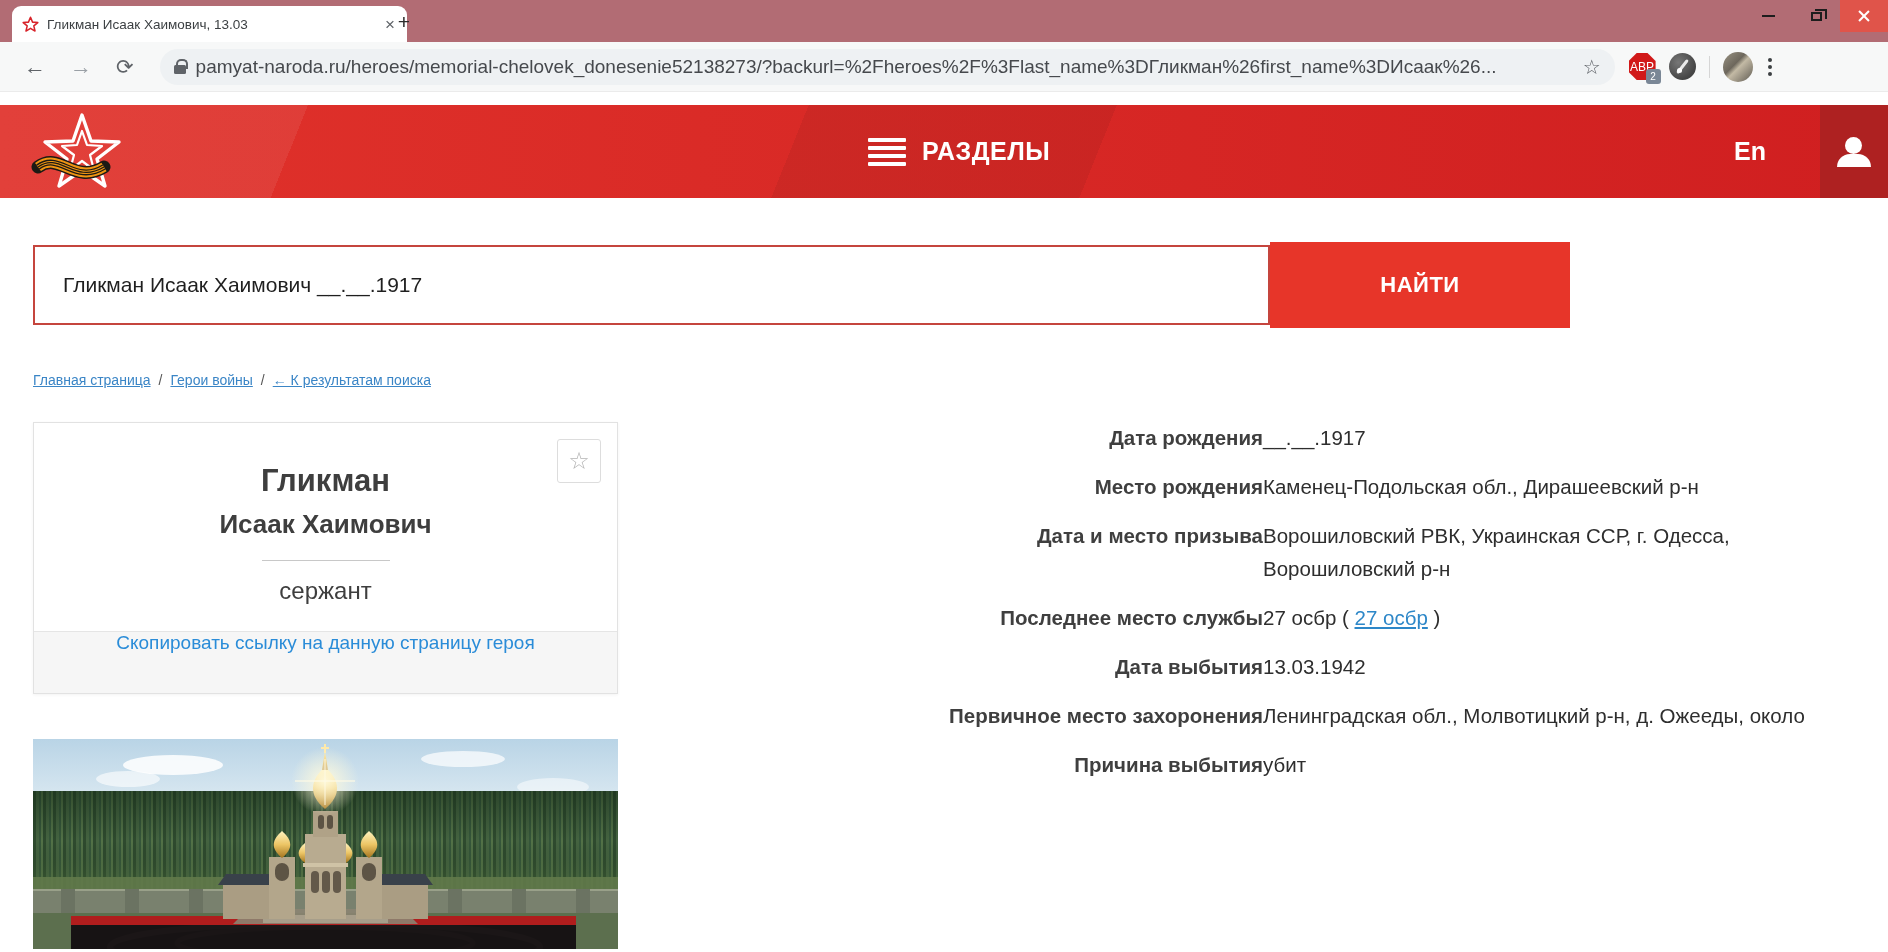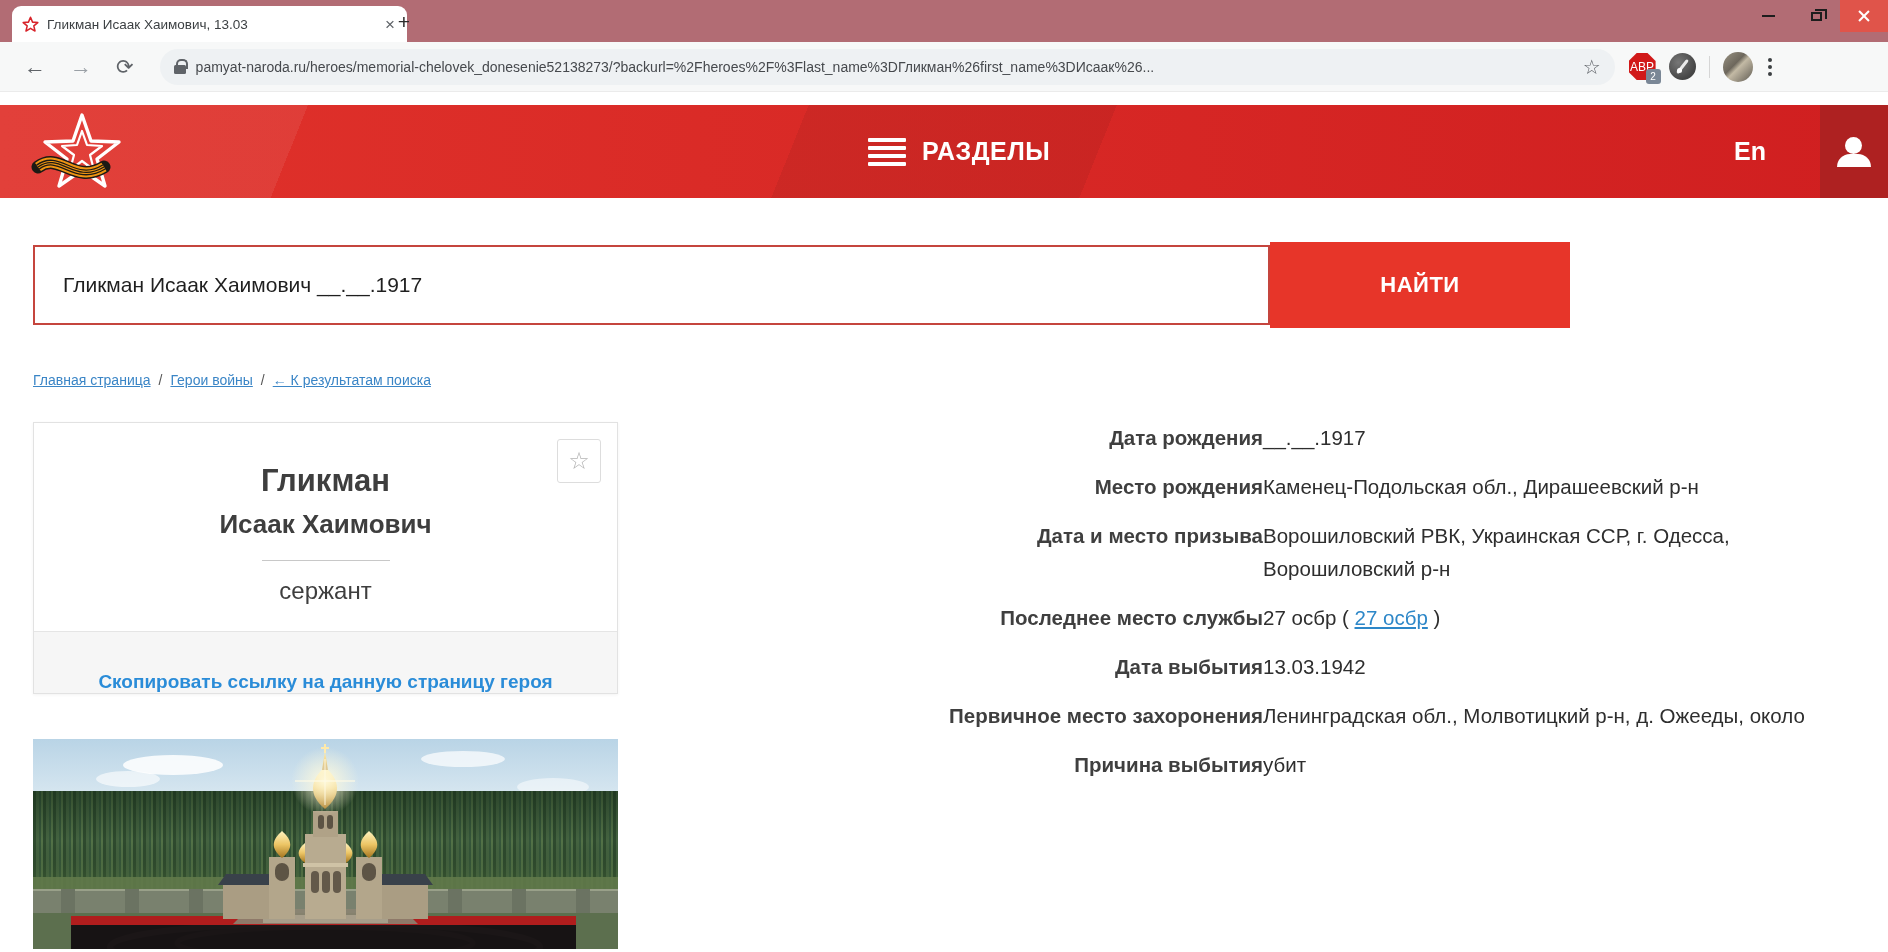--- a/index.html
+++ b/index.html
@@ -30,21 +30,21 @@
              display:flex; align-items:center; }
   .nav-ic { font-size:22px; line-height:1; padding:4px; }
   .back-ic { margin-left:20px; color:#5f6368; }
   .fwd-ic  { margin-left:16px; color:#9aa0a6; }
   .reload-ic { margin-left:16px; color:#5f6368; font-size:21px; }
   .omnibox { margin-left:22px; width:1455px; height:36px; background:#eef1f3; border-radius:18px;
              display:flex; align-items:center; padding:0 14px; gap:10px; }
   .lock { position:relative; width:12px; height:9px; background:#5f6368; border-radius:1.5px; margin-top:5px; flex:0 0 auto; }
   .lock::before { content:""; position:absolute; left:2px; top:-6px; width:8px; height:8px;
                   border:2px solid #5f6368; border-bottom:none; border-radius:5px 5px 0 0; }
-  .url-text { flex:1; font-size:14px; color:#46494d; white-space:nowrap; overflow:hidden; }
+  .url-text { flex:1; font-size:19px; color:#46494d; white-space:nowrap; overflow:hidden; }
   .bm-star { font-size:20px; color:#5f6368; flex:0 0 auto; }
   .ext-area { display:flex; align-items:center; margin-left:14px; gap:13px; }
   .abp { position:relative; width:27px; height:27px; background:#d11919; color:#fff; font-weight:normal;
          font-size:12px; display:flex; align-items:center; justify-content:center;
          clip-path:polygon(30% 0,70% 0,100% 30%,100% 70%,70% 100%,30% 100%,0 70%,0 30%); }
   .abp-wrap { position:relative; }
   .abp-badge { position:absolute; right:-5px; bottom:-4px; width:15px; height:15px; background:#7a8796;
                color:#fff; font-size:10px; border-radius:3px; display:flex; align-items:center; justify-content:center; }
   .ext-circle { width:27px; height:27px; border-radius:50%; background:radial-gradient(circle at 35% 35%, #777 0%, #454545 70%); position:relative; overflow:hidden; }
   .ext-circle::before { content:""; position:absolute; left:12px; top:5px; width:3px; height:17px; background:#e9e9e9; transform:rotate(38deg); border-radius:2px; }
@@ -90,21 +90,21 @@
   .hero-card { position:relative; width:585px; border:1px solid #e2e2e2; background:#fff;
                box-shadow:0 1px 3px rgba(0,0,0,.05); text-align:center; }
   .fav-btn { position:absolute; top:16px; right:16px; width:44px; height:44px; background:#fff;
              border:1px solid #ddd; border-radius:3px; display:flex; align-items:center; justify-content:center;
              font-size:24px; color:#b5b5b5; cursor:pointer; }
   .last-name { margin-top:40px; font-size:31px; font-weight:bold; color:#3e3e3e; }
   .first-name { margin-top:10px; font-size:26px; font-weight:bold; color:#3e3e3e; }
   .card-divider { width:128px; border:none; border-top:1px solid #c8c8c8; margin:20px auto 16px; }
   .rank { font-size:24px; color:#3e3e3e; margin-bottom:26px; }
   .card-footer { background:#f6f6f6; border-top:1px solid #e5e5e5; height:62px;
-                 display:flex; align-items:flex-end; justify-content:center;font-weight:bold; }
+                 display:flex; align-items:flex-start; justify-content:center; }
   .copy-link { color:#2a8cd8; font-size:19px; text-decoration:none; }
 
   .church { position:relative; margin-top:45px; width:585px; height:210px; overflow:hidden; background:#cfe0ea; }
 
   .details { position:absolute; left:632px; top:2px; width:1222px; }
   .detail-row { display:flex; margin-bottom:19px; }
   .detail-label { width:598px; flex:0 0 auto; font-weight:bold; font-size:20.5px; line-height:27px; color:#3f3f3f;text-align:right; }
   .detail-value { width:600px; font-size:20.5px; line-height:33px; color:#2e2e2e; margin-top:-3px; }
   .unit-link { color:#2d87c8; text-decoration:underline; }
 </style>

